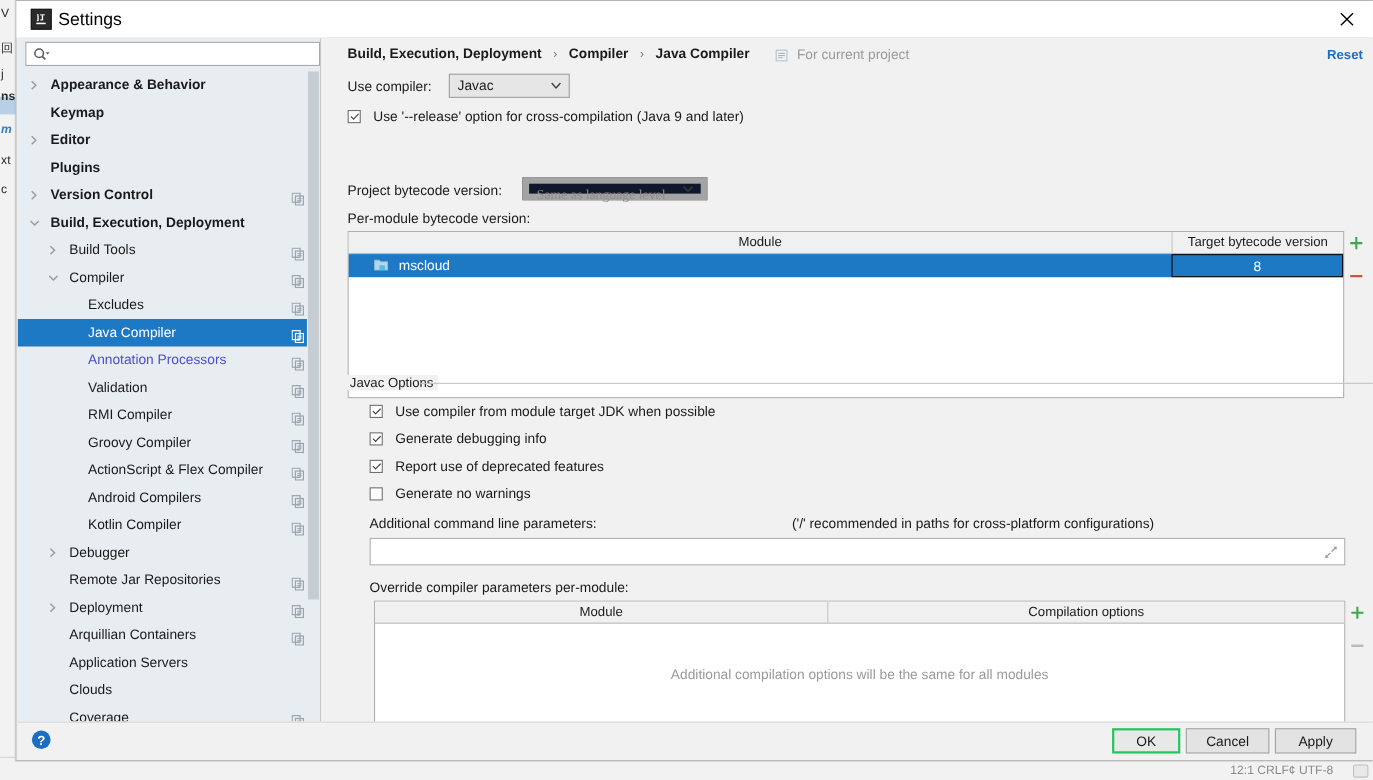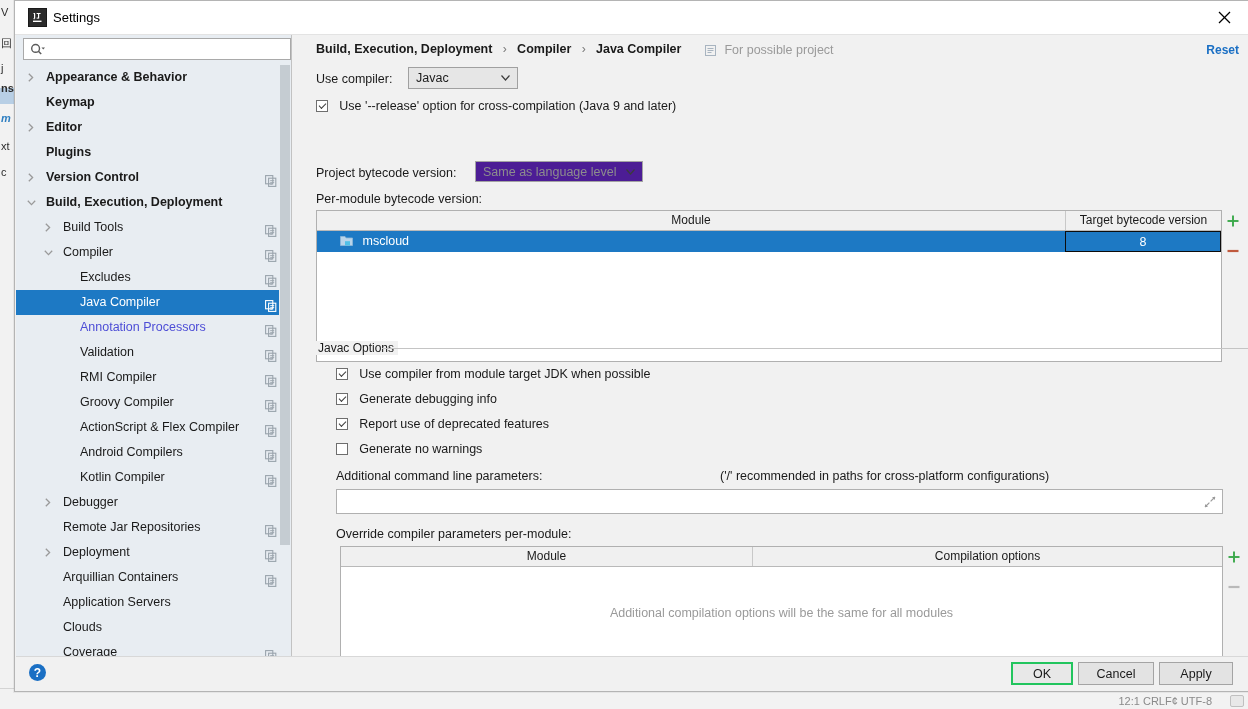--- a/index.html
+++ b/index.html
@@ -64,21 +64,21 @@
     position:relative; height:33px; background:#ffffff;
     border-bottom:1px solid #e3e3e3;
   }
   .ij-logo {
     position:absolute; left:13px; top:7px; width:17px; height:17px;
     background:#2b2b2b; border:1px solid #1a1a1a;
     display:flex; align-items:center; justify-content:center;
   }
   .ij-logo svg { display:block; }
   .title-text {
-    position:absolute; left:38px; top:9px; font-size:13px; color:#000;
+    position:absolute; left:38px; top:9px; font-size:16px; color:#000;
     font-family:"Liberation Sans", sans-serif;
   }
   .close-btn {
     position:absolute; right:2px; top:0; width:46px; height:32px;
     display:flex; align-items:center; justify-content:center; cursor:default;
   }
 
   
   .sidebar {
     position:absolute; left:1px; top:34px; width:275px; height:621px;
@@ -154,21 +154,21 @@
     box-sizing:border-box; cursor:default;
   }
   .combo .combo-text {
     position:absolute; left:7px; top:0; height:100%; line-height:21px;
     font-size:12.5px; color:#1a1a1a; white-space:nowrap;
   }
   .combo .combo-arrow {
     position:absolute; right:7px; top:0; height:100%;
     display:flex; align-items:center; color:#333;
   }
-  .combo.flat { background:#4c1d95; border:1px solid #a3a3a3; }
+  .combo.flat { background:#0f172a; border:6px solid #a3a3a3;font-family:Liberation Serif, serif; }
   .combo.flat .combo-text { color:#8d8d8d; }
 
   .cb-row { position:absolute; white-space:nowrap; }
   .cb-box {
     display:inline-block; width:12px; height:12px; box-sizing:border-box;
     border:1px solid #6e6e6e; background:#ffffff; vertical-align:-2px;
     position:relative;
   }
   .cb-box.checked::after {
     content:""; position:absolute; left:2px; top:2px;
@@ -568,21 +568,21 @@
 
       <div class="for-project">
         <span class="fp-icon">
           <svg width="11" height="11" viewBox="0 0 11 11">
             <rect x="0.5" y="0.5" width="10" height="10" fill="none" stroke="#a8b4c0" stroke-width="1"></rect>
             <rect x="2.5" y="3" width="6" height="1" fill="#a8b4c0"></rect>
             <rect x="2.5" y="5" width="6" height="1" fill="#a8b4c0"></rect>
             <rect x="2.5" y="7" width="4" height="1" fill="#a8b4c0"></rect>
           </svg>
         </span>
-        <span>For possible project</span>
+        <span>For current project</span>
       </div>
 
       <div class="reset-link">Reset</div>
 
       <div class="lbl" style="left:24px; top:37px;">Use compiler:</div>
       <div class="combo" style="left:116px; top:32px; width:110px; height:22px;">
         <span class="combo-text">Javac</span>
         <span class="combo-arrow">
           <svg width="9" height="6" viewBox="0 0 9 6">
               <path d="M0.5 0.5 L4.5 5 L8.5 0.5" fill="none" stroke="#3c3c3c" stroke-width="1.2"></path>

